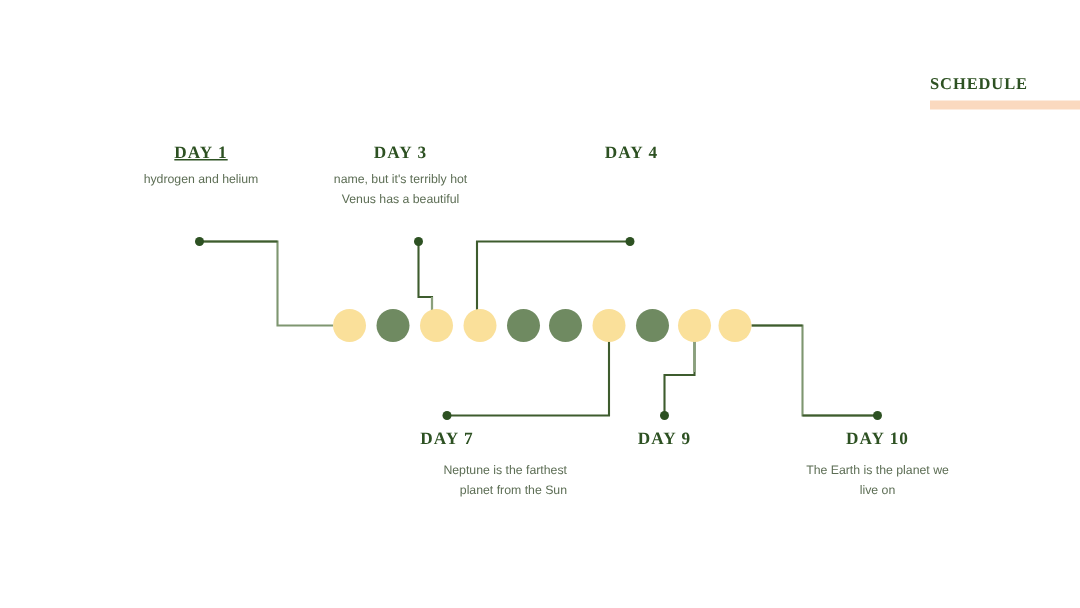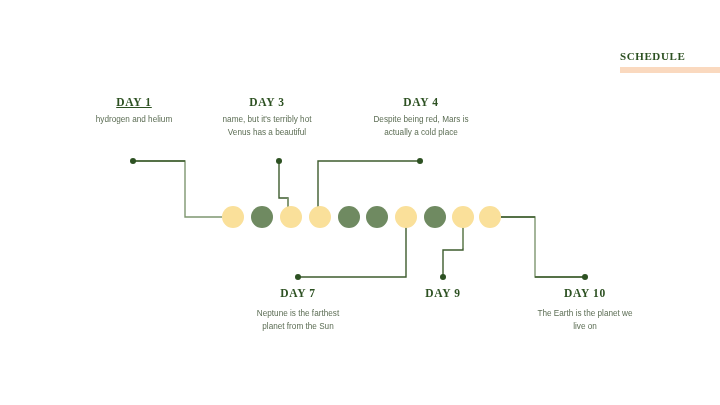--- a/index.html
+++ b/index.html
@@ -165,28 +165,24 @@
       </div>
       <div class="entry top" style="left: 187px; top: 95px;">
         <div class="entry-day" style="color: rgb(45, 81, 34);">DAY 3</div>
         <div class="entry-desc" style="color: rgb(93, 110, 85);">
           <span>name, but it's terribly hot</span>
           <span>Venus has a beautiful</span>
         </div>
       </div>
       <div class="entry top" style="left: 341px; top: 95px;">
         <div class="entry-day" style="color: rgb(45, 81, 34);">DAY 4</div>
-        <div class="entry-desc" style="color: rgb(93, 110, 85);">
-          <span>Despite being red, Mars is</span>
-          <span>actually a cold place</span>
-        </div>
       </div>
       <div class="entry bottom" style="left: 218px; top: 286px;">
         <div class="entry-day" style="color: rgb(45, 81, 34);">DAY 7</div>
-        <div class="entry-desc" style="color: rgb(93, 110, 85);">
+        <div class="entry-desc" style="color: rgb(93, 110, 85); text-align: right;">
           <span>Neptune is the farthest</span>
           <span>planet from the Sun</span>
         </div>
       </div>
       <div class="entry bottom" style="left: 363px; top: 286px;">
         <div class="entry-day" style="color: rgb(45, 81, 34);">DAY 9</div>
         <div class="entry-desc" style="color: rgb(93, 110, 85);">
         </div>
       </div>
       <div class="entry bottom" style="left: 505px; top: 286px;">

